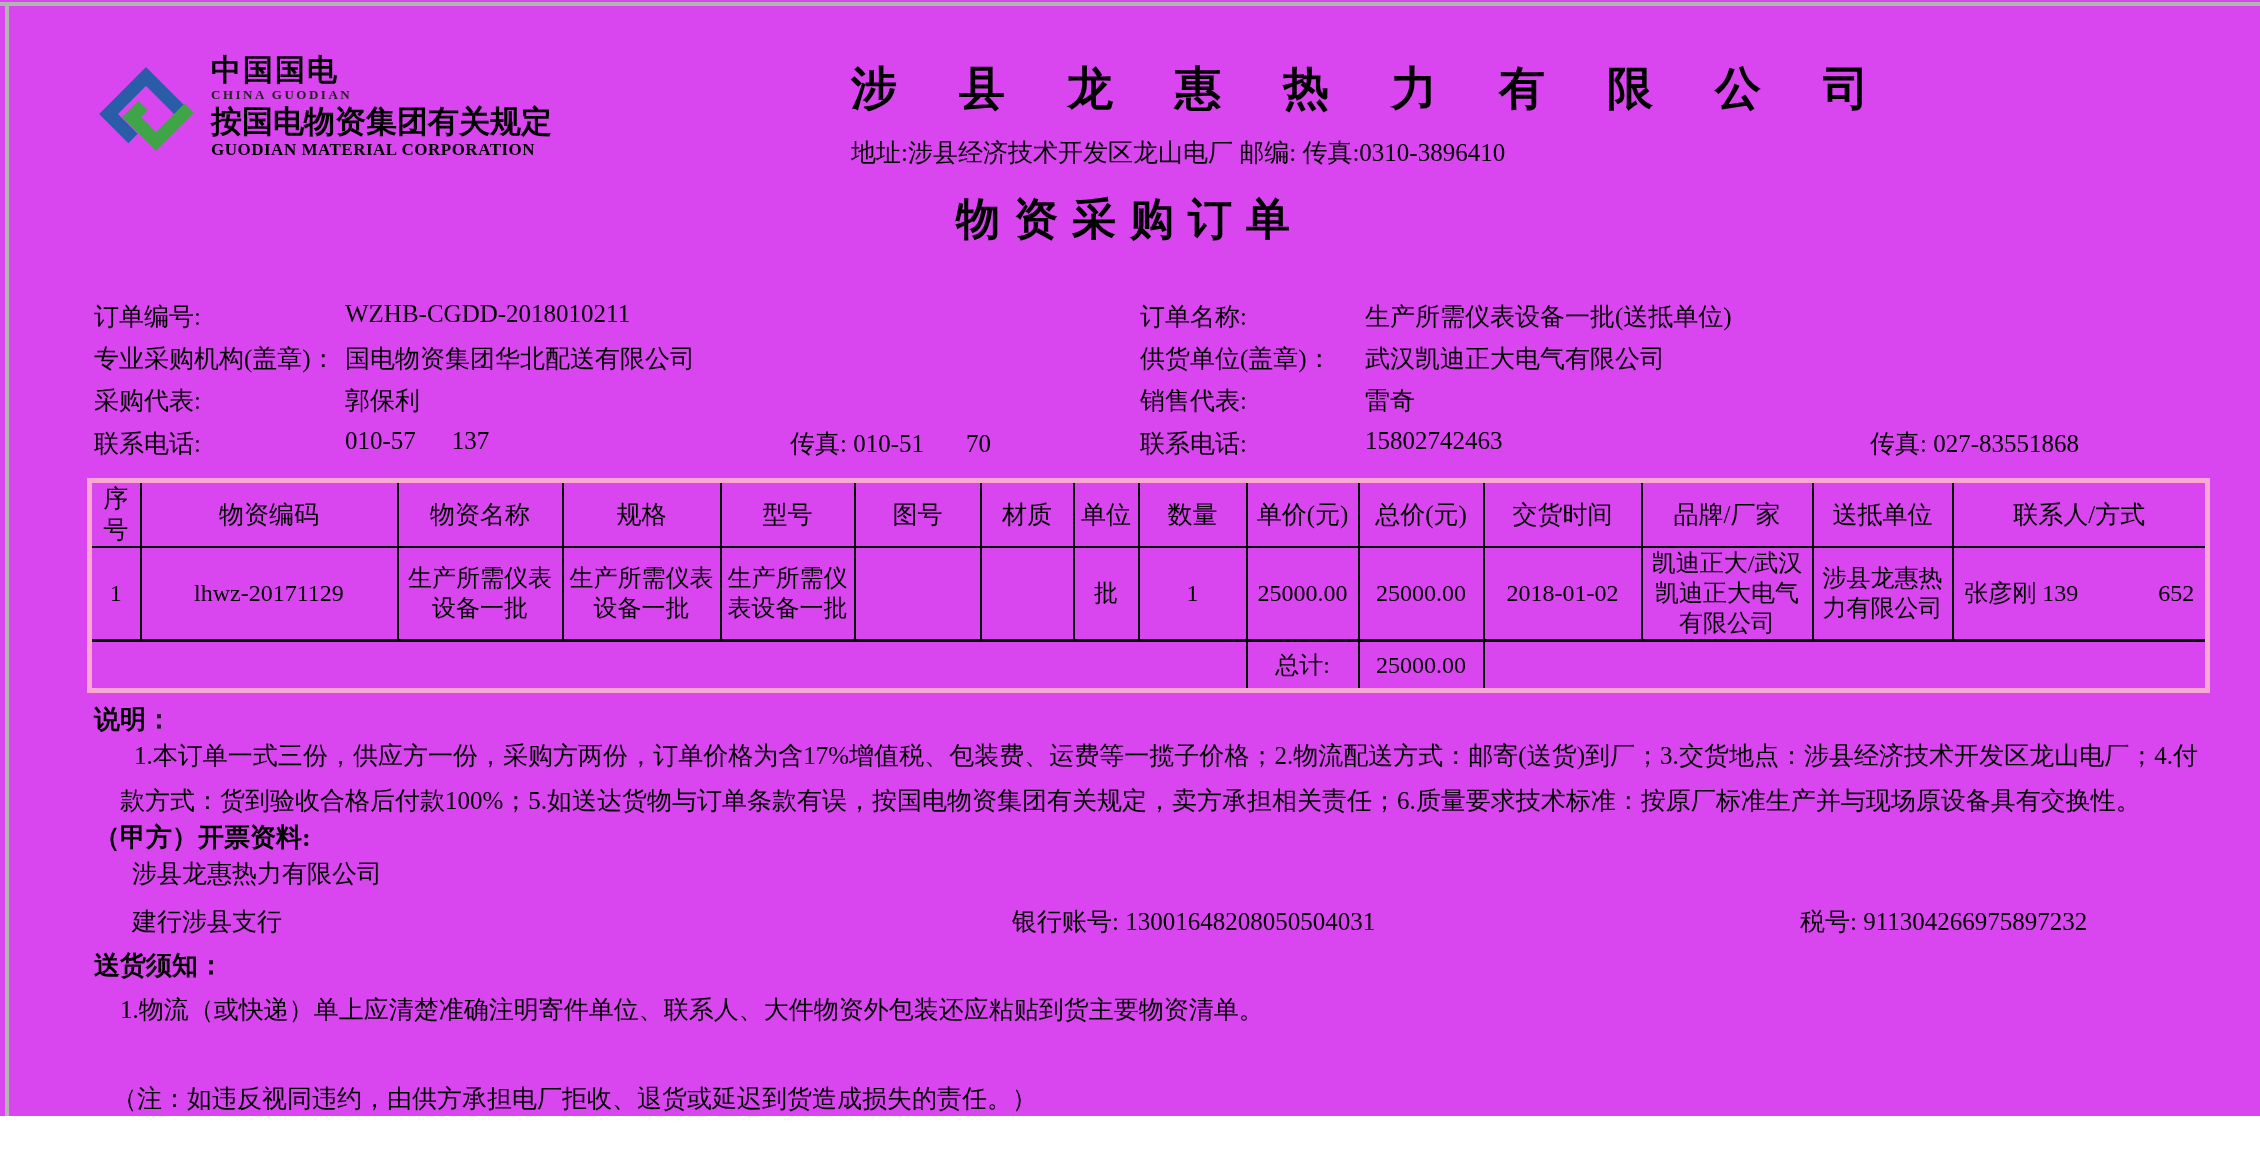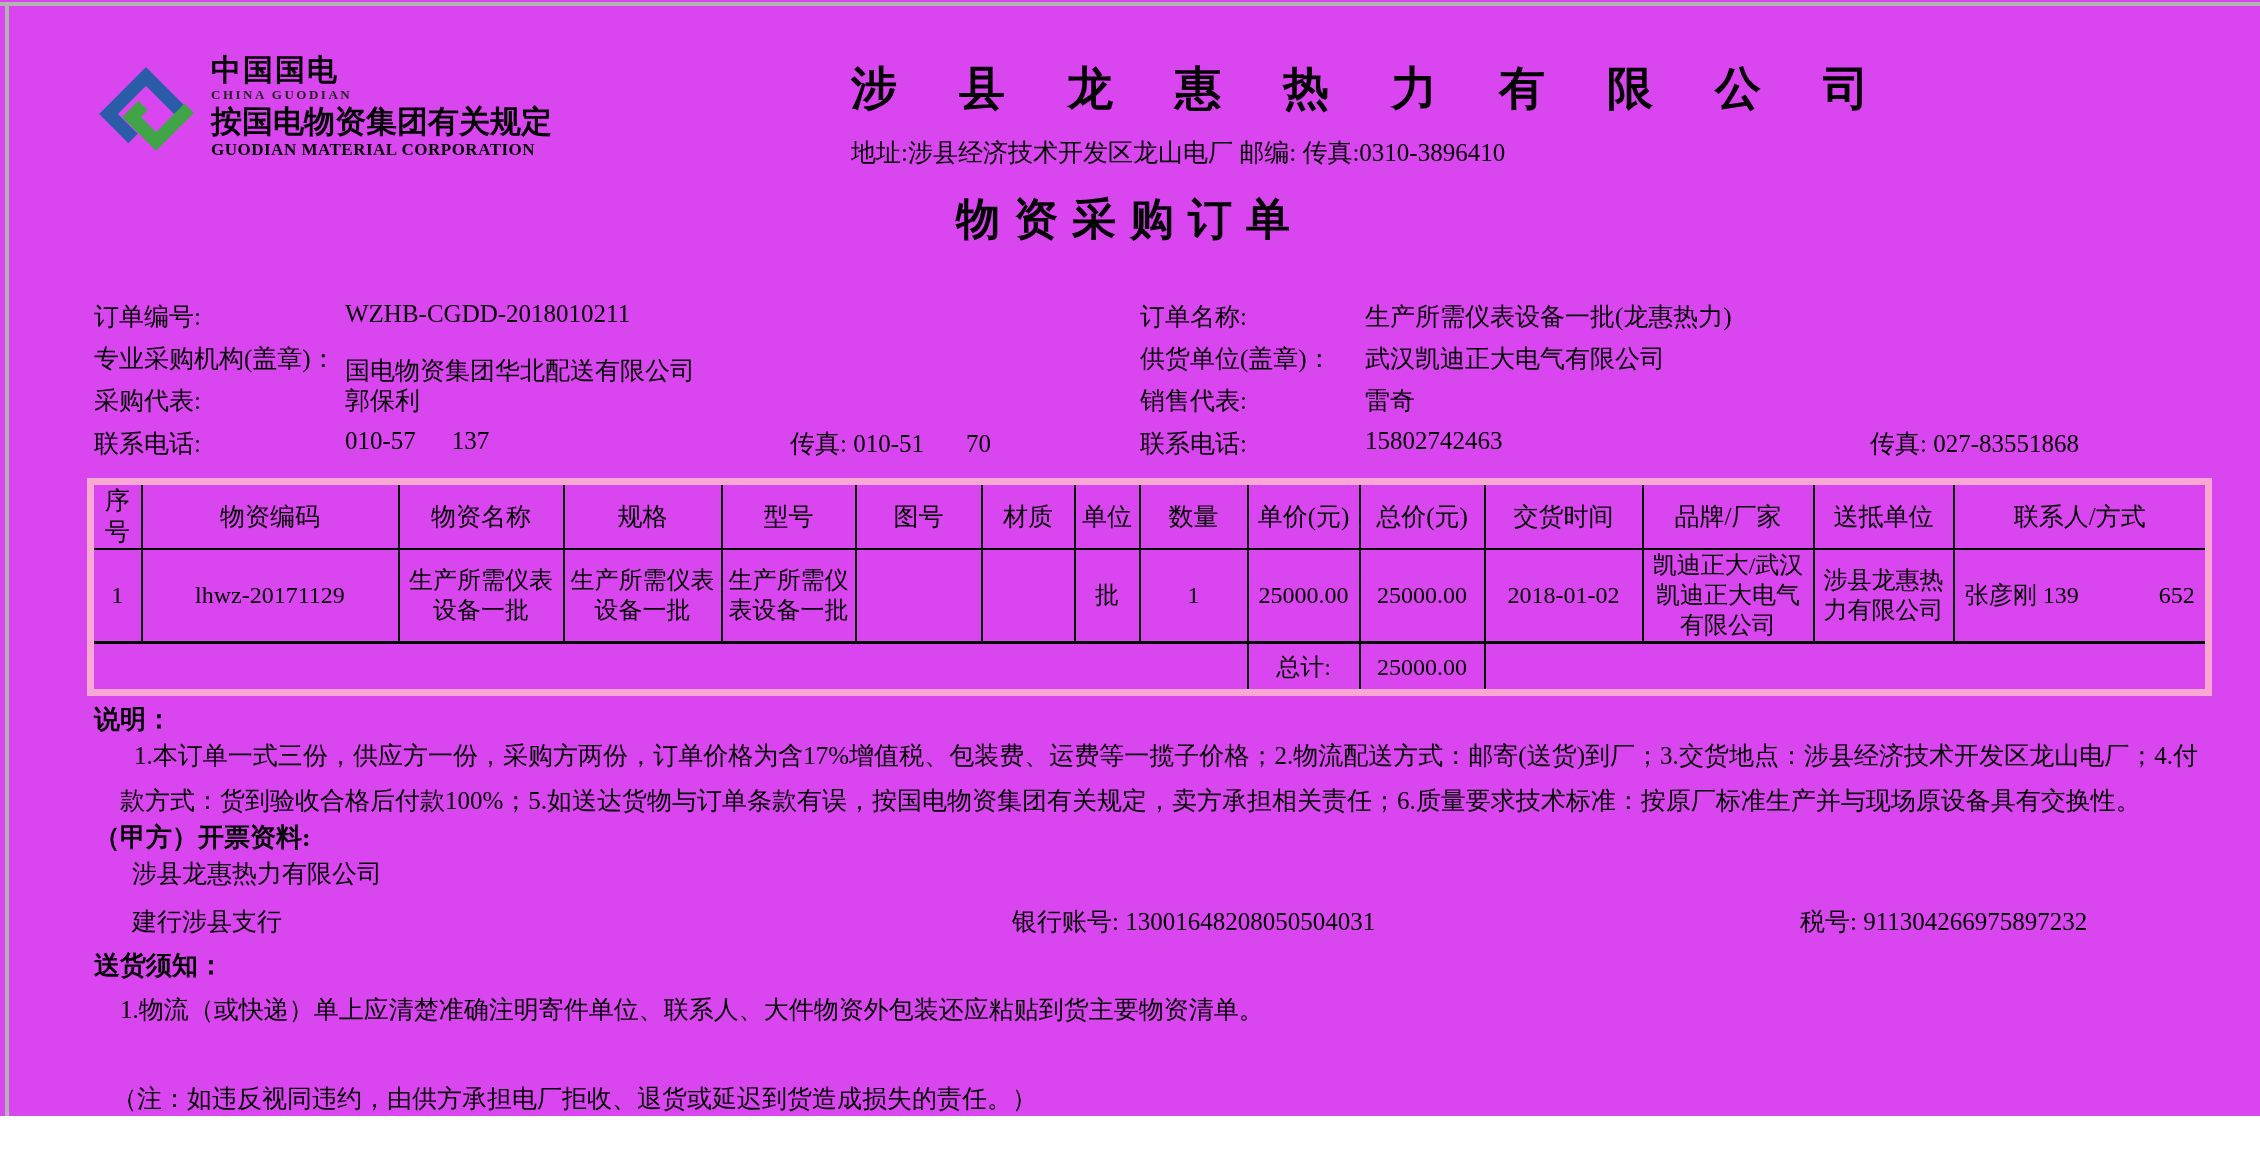--- a/index.html
+++ b/index.html
@@ -29,21 +29,21 @@
   .info-label{display:inline-block;}
   .info-value{position:absolute;display:inline-block;}
   .redact{display:inline-block;height:1px;}
   .rw36{width:36px;} .rw42{width:42px;} .rw80{width:80px;}
 
   
   table.po{position:absolute;left:87px;top:478px;border-collapse:collapse;table-layout:fixed;
            font-size:24px;}
   table.po th, table.po td{border:2px solid #000;padding:0 2px;text-align:center;
            vertical-align:middle;overflow:hidden;line-height:1.25;}
-  table.po{border:7px solid #f9a8d4;}
+  table.po{border:5px solid #f9a8d4;}
   table.po th{font-weight:normal;font-size:25px;}
   tr.hdr{height:56px;} tr.data{height:94px;} tr.sum{height:50px;}
   tr.sum td{border-top:3px solid #000;}
   td.contact-cell{text-align:left;padding-left:3px;white-space:nowrap;}
 
   
   .sec-heading{position:absolute;font-size:26px;font-weight:bold;white-space:nowrap;}
   .notes-body{position:absolute;left:120px;top:733px;width:2078px;font-size:25px;
               line-height:45px;text-indent:14px;text-align:justify;}
   .plain{position:absolute;font-size:25px;white-space:nowrap;}
@@ -73,35 +73,35 @@
   <div class="company-name">涉县龙惠热力有限公司</div>
   <div class="company-address">地址:涉县经济技术开发区龙山电厂 邮编: 传真:0310-3896410</div>
   <div class="doc-title">物资采购订单</div>
 
   <div class="info-row" style="left:94px;top:300px;">
     <span class="info-label">订单编号:</span>
     <span class="info-value" style="left:251px;">WZHB-CGDD-2018010211</span>
   </div>
   <div class="info-row" style="left:94px;top:342px;">
     <span class="info-label">专业采购机构(盖章)：</span>
-    <span class="info-value" style="left:251px;margin-top:12px;">国电物资集团华北配送有限公司</span>
+    <span class="info-value" style="left:251px;">国电物资集团华北配送有限公司</span>
   </div>
   <div class="info-row" style="left:94px;top:384px;">
     <span class="info-label">采购代表:</span>
     <span class="info-value" style="left:251px;">郭保利</span>
   </div>
   <div class="info-row" style="left:94px;top:427px;">
     <span class="info-label">联系电话:</span>
     <span class="info-value" style="left:251px;"><span>010-57</span><span class="redact rw36"></span><span>137</span></span>
     <span class="info-value" style="left:696px;"><span>传真: </span><span>010-51</span><span class="redact rw42"></span><span>70</span></span>
   </div>
 
   <div class="info-row" style="left:1140px;top:300px;">
     <span class="info-label">订单名称:</span>
-    <span class="info-value" style="left:225px;">生产所需仪表设备一批(龙惠热力)</span>
+    <span class="info-value" style="left:225px;">生产所需仪表设备一批(送抵单位)</span>
   </div>
   <div class="info-row" style="left:1140px;top:342px;">
     <span class="info-label">供货单位(盖章)：</span>
     <span class="info-value" style="left:225px;">武汉凯迪正大电气有限公司</span>
   </div>
   <div class="info-row" style="left:1140px;top:384px;">
     <span class="info-label">销售代表:</span>
     <span class="info-value" style="left:225px;">雷奇</span>
   </div>
   <div class="info-row" style="left:1140px;top:427px;">

